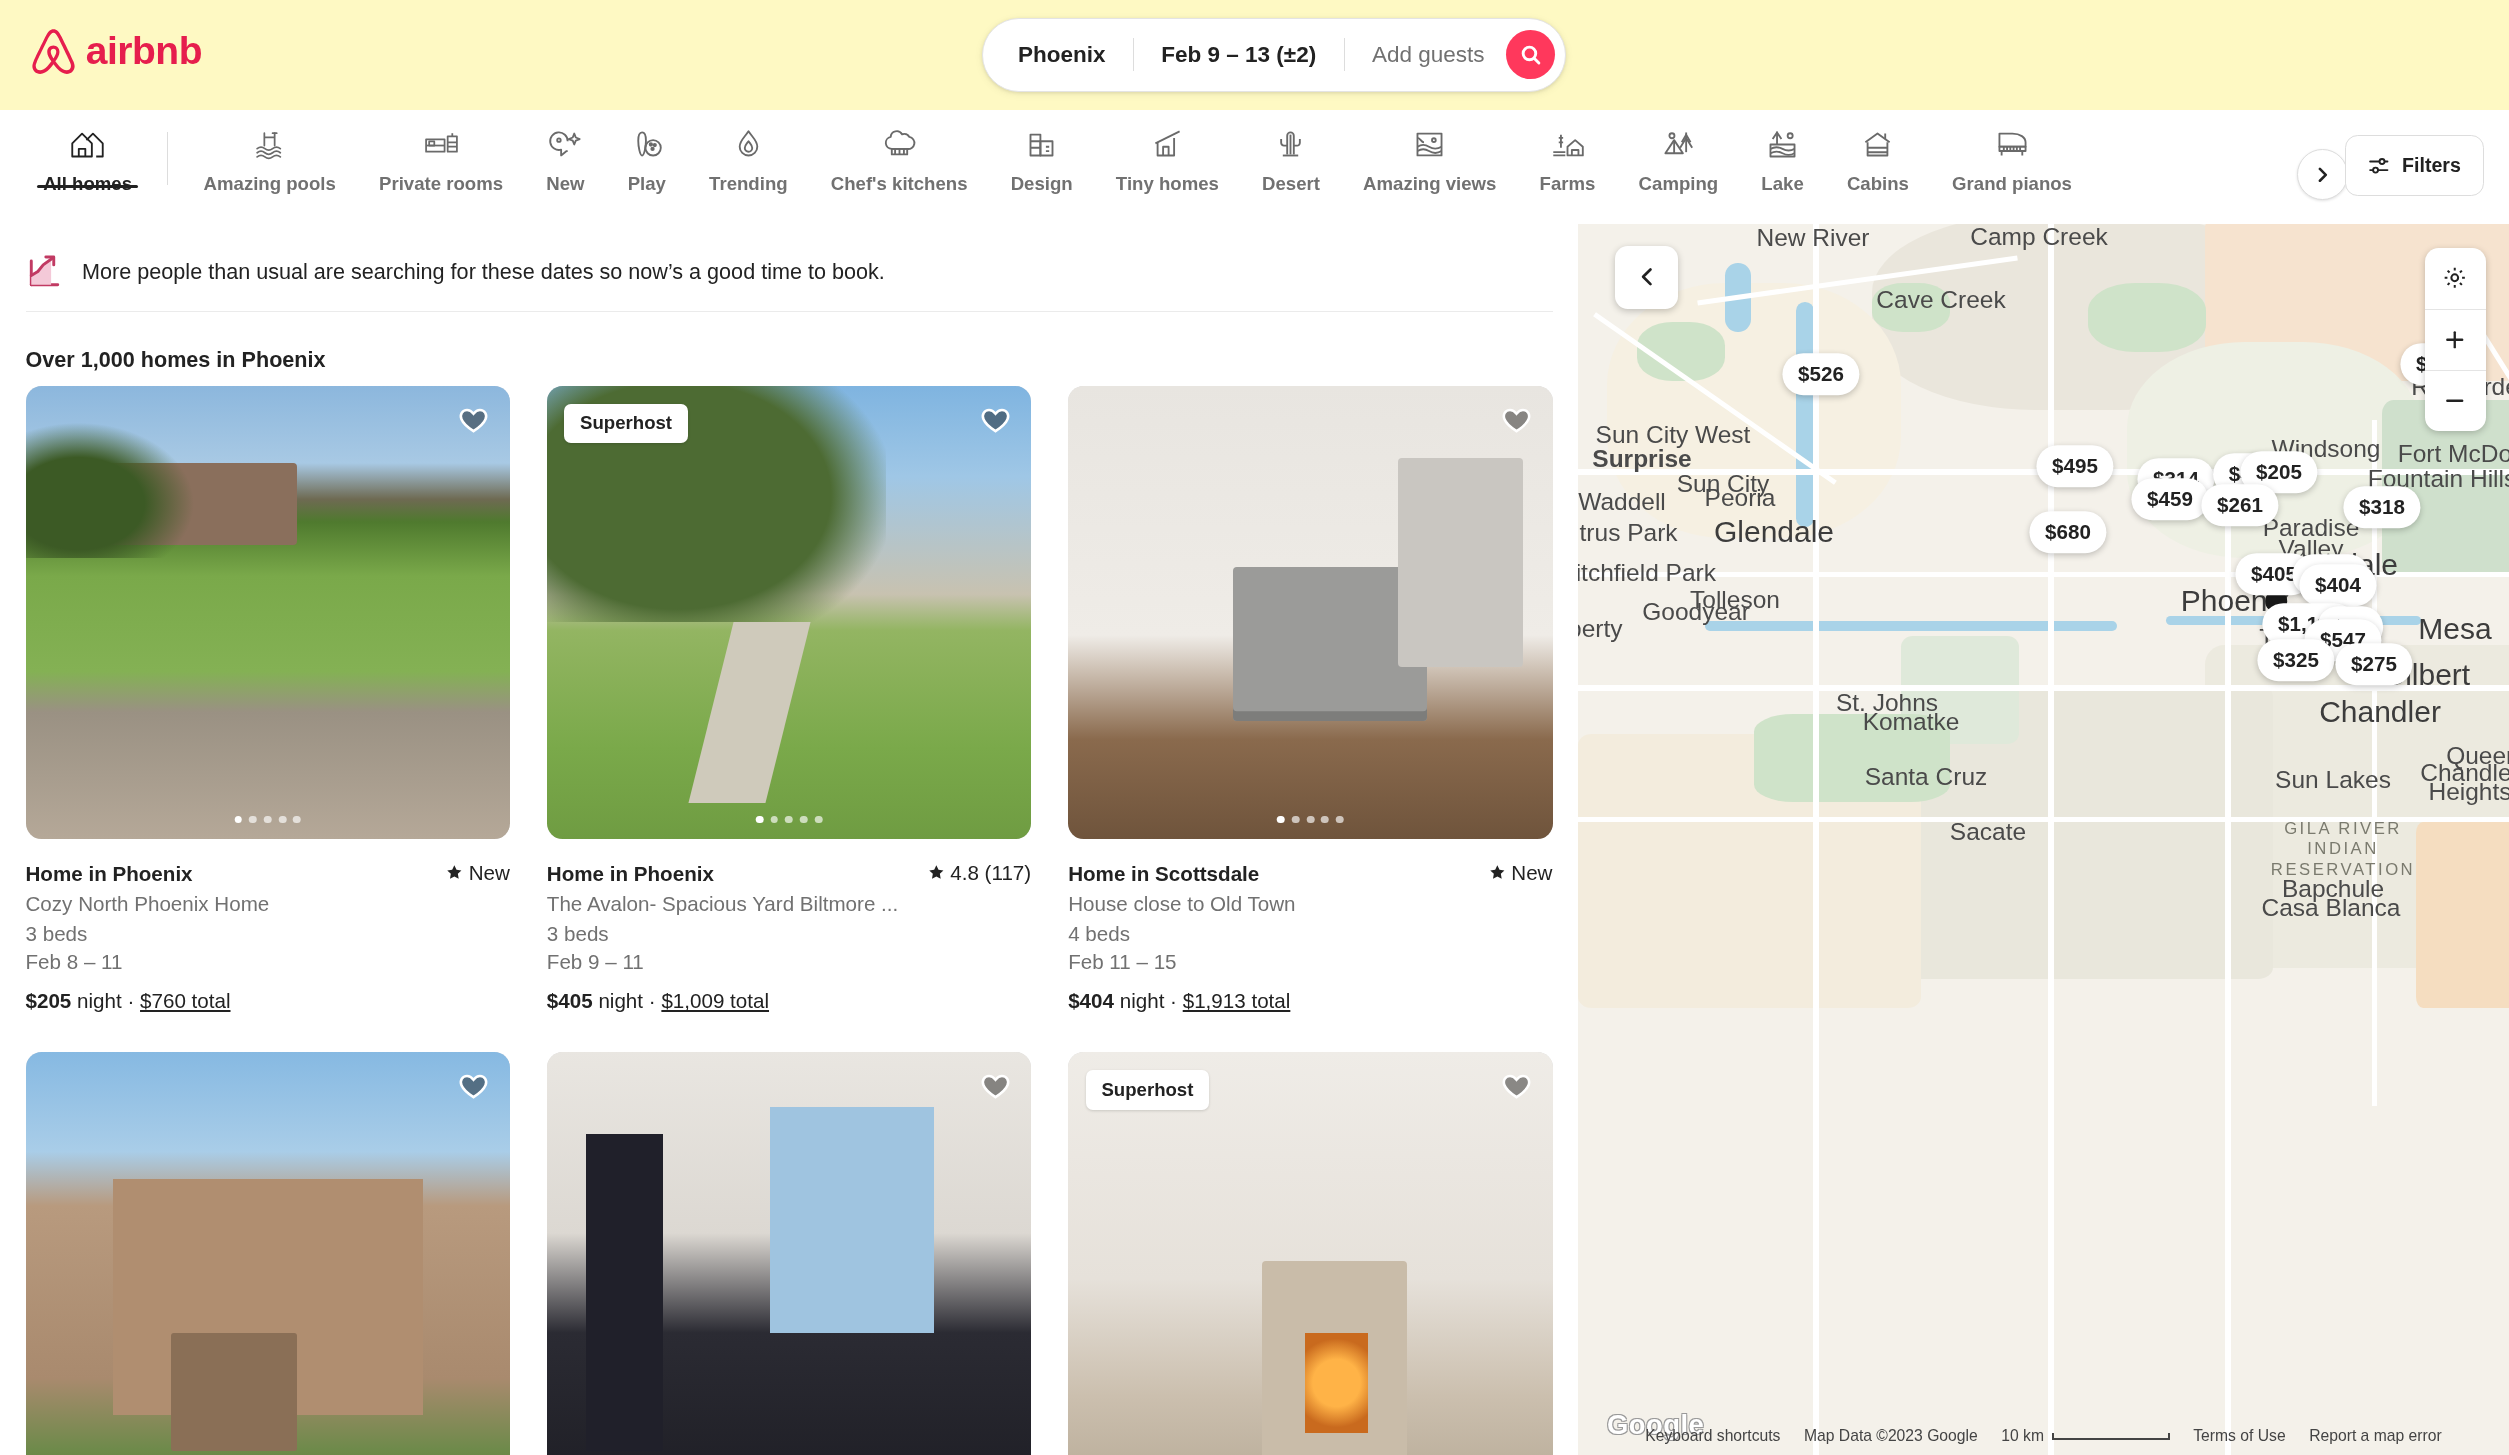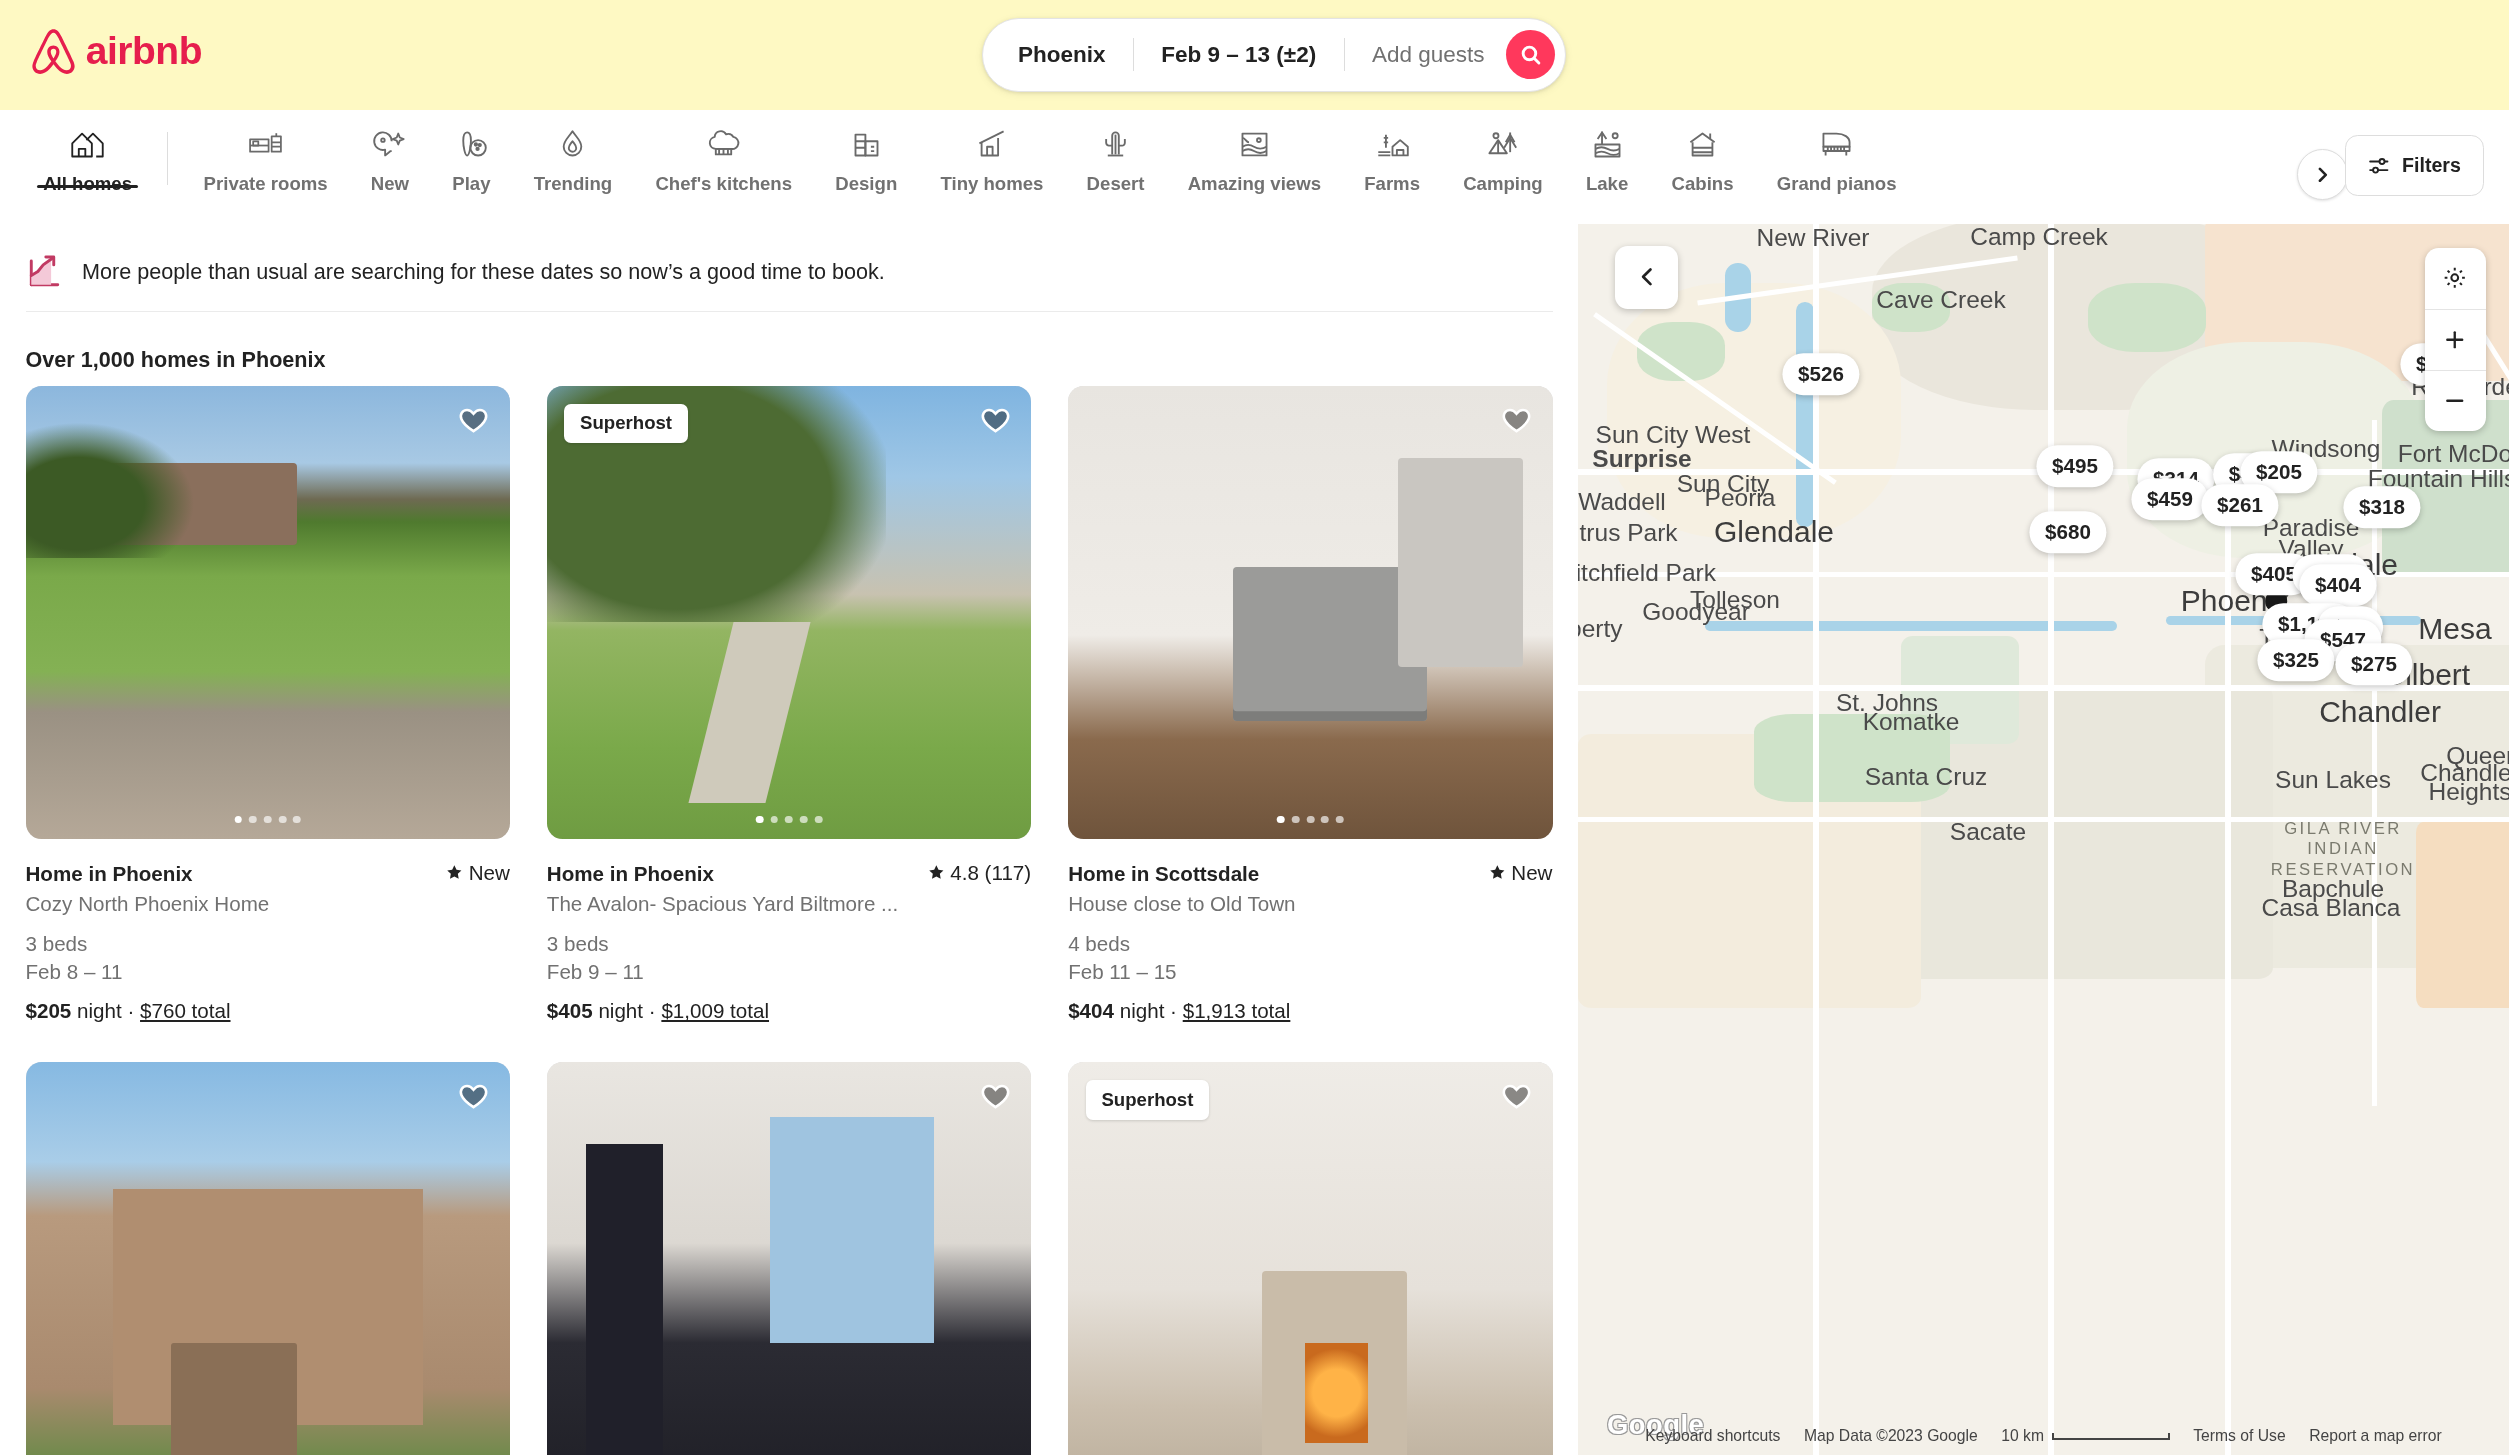--- a/index.html
+++ b/index.html
@@ -113,21 +113,21 @@
   }
   .heart { position: absolute; right: 19.6px; top: 17.6px; z-index: 3; cursor: pointer; }
   .dots { position: absolute; left: 50%; transform: translateX(-50%); bottom: 15.7px; display: flex; gap: 6.9px; z-index: 3; }
   .dots i { width: 7.8px; height: 7.8px; border-radius: 50%; background: rgba(255,255,255,.65); display:block; }
   .dots i.on { background: #fff; }
 
   .card-row1 { display: flex; justify-content: space-between; align-items: baseline; margin-top: 21.6px; gap: 9.8px; }
   .card-title { font-size: 20.6px; font-weight: 700; color: #222; }
   .card-rating { font-size: 20.6px; color: #222; display: flex; align-items: center; gap: 5.9px; white-space: nowrap; }
   .card-sub { font-size: 20.6px; color: #717171; margin-top: 5.9px; white-space: nowrap; overflow: hidden; text-overflow: ellipsis; }
-  .card-beds { font-size: 20.6px; color: #717171; margin-top: 16px; }
+  .card-beds { font-size: 20.6px; color: #717171; margin-top: 6px; }
   .card-dates { font-size: 20.6px; color: #717171; margin-top: 3.9px; }
   .card-price { font-size: 20.6px; color: #222; margin-top: 15.7px; }
   .card-price b { font-weight: 700; }
   .card-price u { text-decoration: underline; }
 
   
   .ph { position: absolute; inset: 0; }
   .p1 { background: linear-gradient(180deg,#8cb7dd 0%,#a8c9e4 17%,#6e6a52 25%,#4f7a2e 30%,#7aa94a 42%,#84b154 63%,#9a9183 72%,#b5a898 100%); }
   .p1::before { content:""; position:absolute; left:4%; top:17%; width:52%; height:18%; background:#8a6f5c; border-radius:3.9px; }
   .p1::after { content:""; position:absolute; left:-5%; top:8%; width:40%; height:30%; background:radial-gradient(ellipse at 40% 60%, #3c5a25 0 40%, rgba(60,90,37,0) 70%); }
@@ -231,20 +231,32 @@
           <path d="M3 14 12 5l9 9v12H3z"></path>
             <path d="M9 26v-7h6v7"></path>
             <path d="M16 11l6-6 9 9v12h-6"></path>
         </svg>
       </span>
       <span class="lbl">All homes</span>
     </div>
 
     <div class="cat-sep"></div>
 
+    <div class="cat">
+      <span class="ic">
+        <svg width="35" height="33" viewBox="0 0 34 30" fill="none" stroke="#6a6a6a" stroke-width="1.7" stroke-linecap="round">
+          <path d="M12 4v12M22 4v12M12 8h10"></path>
+            <path d="M20 4h4"></path>
+          <path d="M5 19c2.5-2 5-2 7.5 0s5 2 7.5 0 5-2 7.5 0"></path>
+          <path d="M5 23c2.5-2 5-2 7.5 0s5 2 7.5 0 5-2 7.5 0"></path>
+          <path d="M5 27c2.5-2 5-2 7.5 0s5 2 7.5 0 5-2 7.5 0"></path>
+        </svg>
+      </span>
+      <span class="lbl">Amazing pools</span>
+    </div>
 
     <div class="cat">
       <span class="ic">
         <svg width="37" height="33" viewBox="0 0 36 30" fill="none" stroke="#6a6a6a" stroke-width="1.7" stroke-linejoin="round">
           <rect x="3" y="10" width="18" height="12"></rect>
             <path d="M3 16h18"></path>
             <rect x="6" y="12" width="5" height="4"></rect>
           <rect x="24" y="7" width="9" height="15"></rect>
             <path d="M24 13h9M24 17h9"></path>
             <path d="M28.5 4v3"></path>

